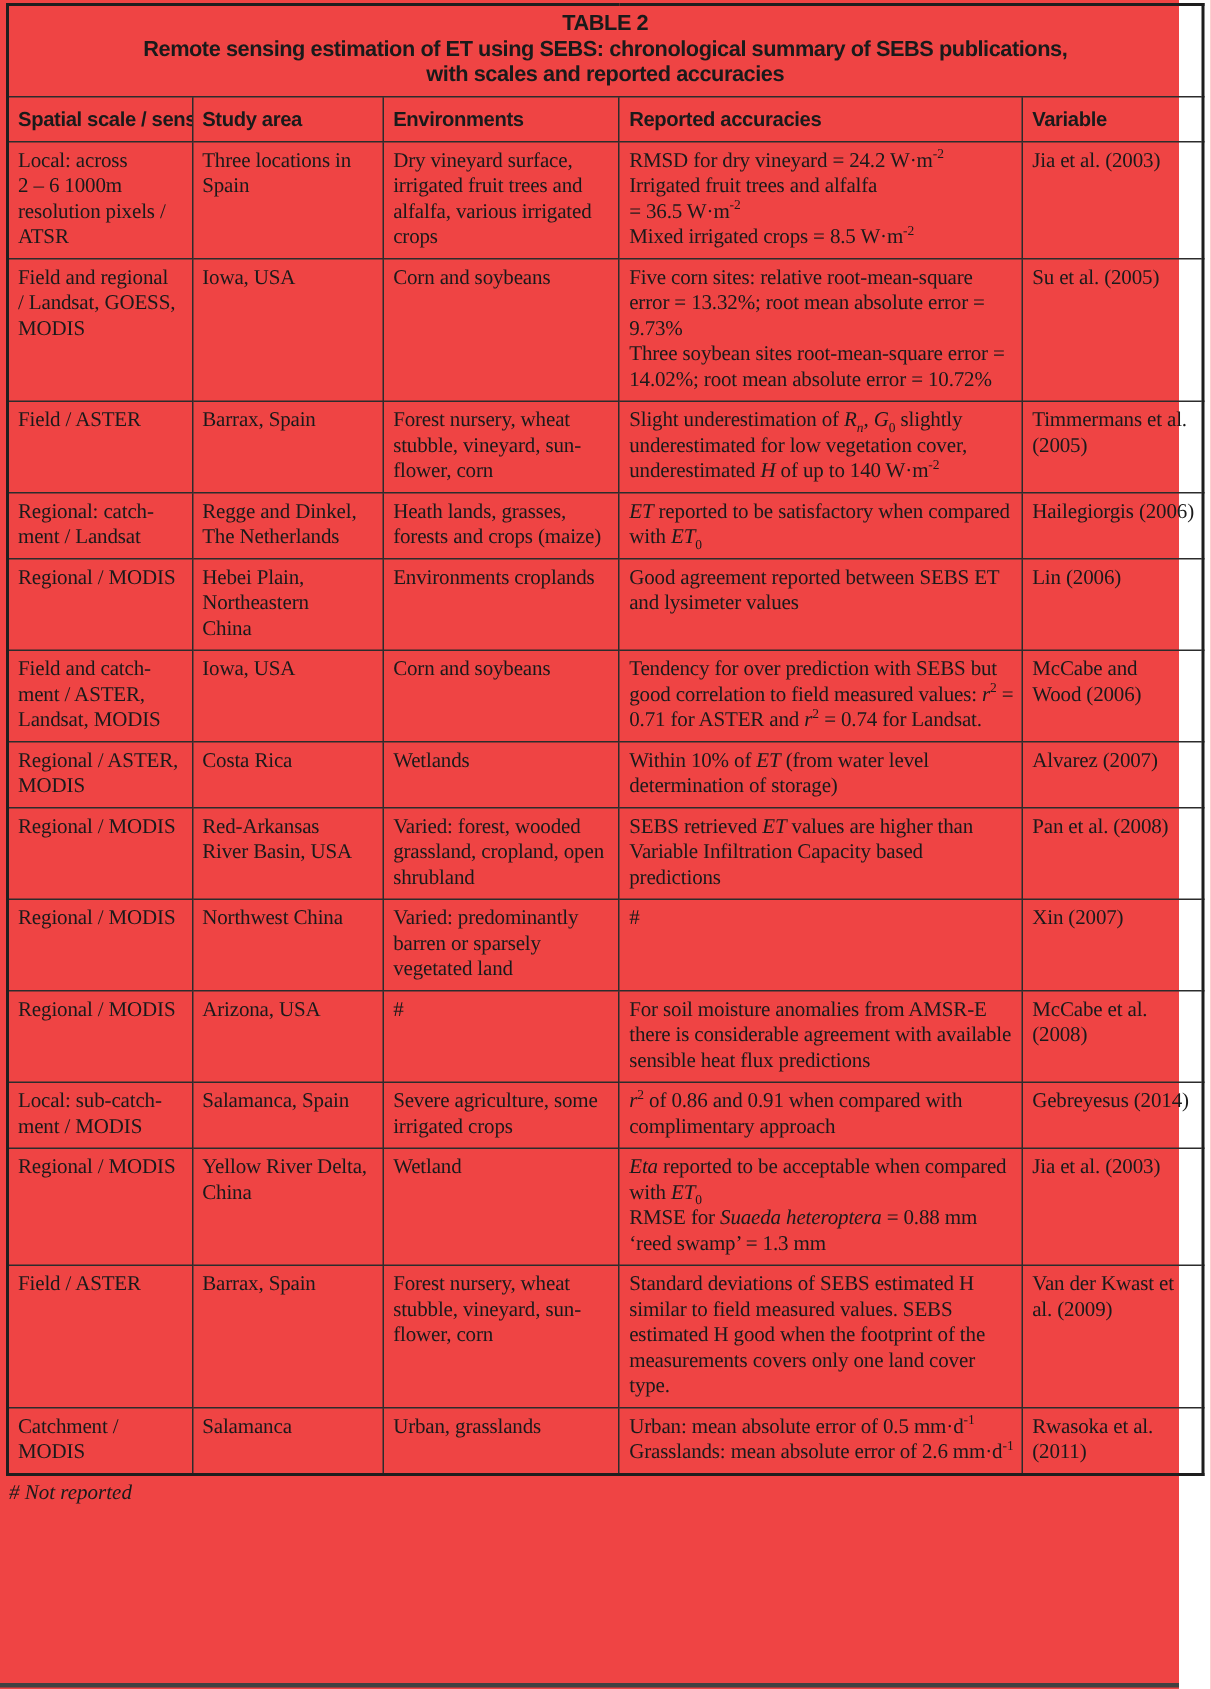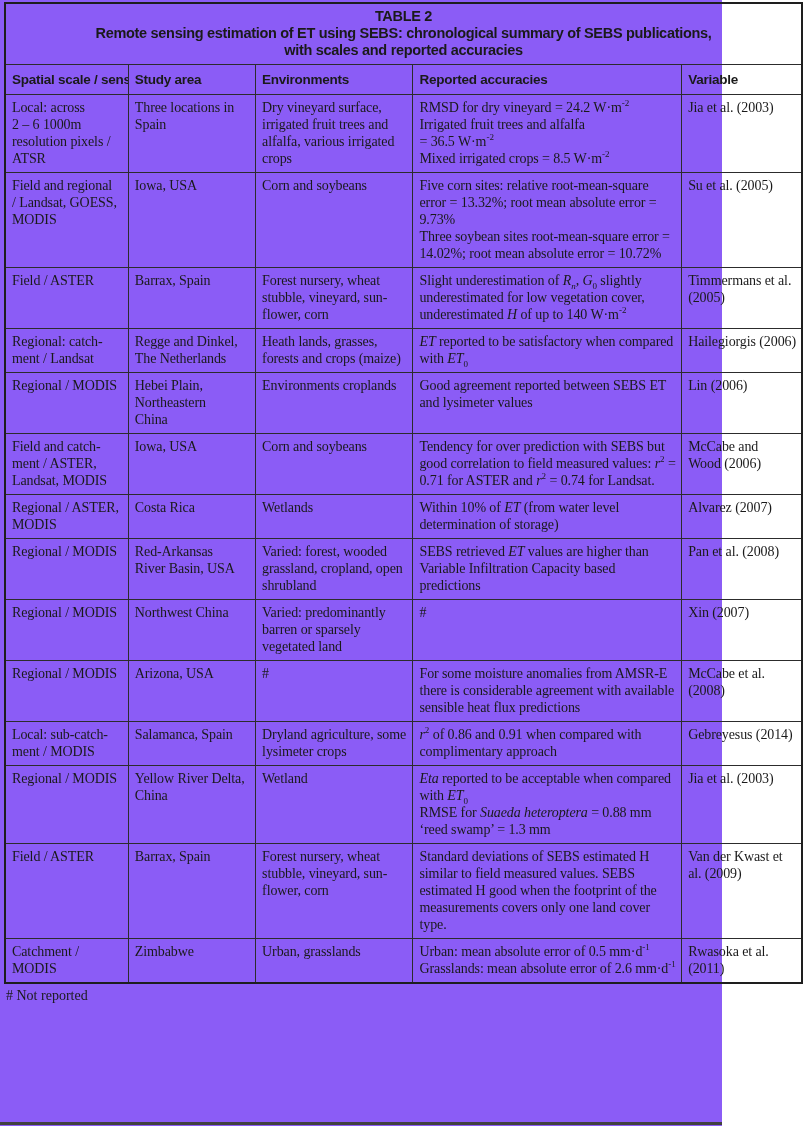--- a/index.html
+++ b/index.html
@@ -1,18 +1,18 @@
 <!DOCTYPE html>
 <html><head>
 <meta charset="utf-8">
 <style>
   html,body{margin:0;padding:0;background:#ffffff;}
   .page{
-    width:722px;min-height:1126px;box-sizing:border-box;position:relative;
-    background:#8b5cf6;color:#1a1a1a;
+    width:786px;min-height:1126px;box-sizing:border-box;position:relative;
+    background:#ef4444;color:#1a1a1a;
     font-family:"Liberation Serif", serif;
     padding:2px 3px 0 4px;
   }
   table.sebs-table{
     border-collapse:collapse;width:799px;table-layout:fixed;
     border:2px solid #1e1e1e;
   }
   .sebs-table td,.sebs-table th{
     border:1px solid #2c2c2c;
     vertical-align:top;text-align:left;
@@ -29,21 +29,21 @@
   }
   tr.header-row th{
     font-family:"Liberation Sans", sans-serif;
     font-weight:bold;font-size:13.5px;letter-spacing:-0.25px;
     padding-top:6px;padding-bottom:6px;
     white-space:nowrap;
   }
   .sebs-table sup{font-size:9px;vertical-align:super;letter-spacing:0;line-height:0;}
   .sebs-table sub{font-size:9px;vertical-align:sub;letter-spacing:0;line-height:0;}
   .footnote{
-    font-size:14px;line-height:16px;
+    font-style:italic;font-size:14px;line-height:16px;
     margin:4px 0 0 2px;
   }
   .bottom-rule{
     position:absolute;left:0;right:0;bottom:1px;height:3px;background:#414141;
   }
 </style>
 </head>
 <body>
 
 <div class="page">
@@ -132,47 +132,47 @@
           <td>Regional / MODIS</td>
           <td>Northwest China</td>
           <td>Varied: predominantly barren or sparsely vegetated land</td>
           <td>#</td>
           <td>Xin (2007)</td>
         </tr>
         <tr>
           <td>Regional / MODIS</td>
           <td>Arizona, USA</td>
           <td>#</td>
-          <td>For some moisture anomalies from AMSR-E there is considerable agreement with available sensible heat flux predictions</td>
+          <td>For soil moisture anomalies from AMSR-E there is considerable agreement with available sensible heat flux predictions</td>
           <td>McCabe et al.<br>(2008)</td>
         </tr>
         <tr>
           <td>Local: sub-catch-<br>ment / MODIS</td>
           <td>Salamanca, Spain</td>
-          <td>Dryland agriculture, some lysimeter crops</td>
+          <td>Severe agriculture, some irrigated crops</td>
           <td><i>r</i><sup>2</sup> of 0.86 and 0.91 when compared with complimentary approach</td>
           <td>Gebreyesus (2014)</td>
         </tr>
         <tr>
           <td>Regional / MODIS</td>
           <td>Yellow River Delta,<br>China</td>
           <td>Wetland</td>
           <td><i>Eta</i> reported to be acceptable when compared with <i>ET</i><sub>0</sub><br>RMSE for <i>Suaeda heteroptera</i> = 0.88 mm<br>‘reed swamp’ = 1.3 mm</td>
           <td>Jia et al. (2003)</td>
         </tr>
         <tr>
           <td>Field / ASTER</td>
           <td>Barrax, Spain</td>
           <td>Forest nursery, wheat<br>stubble, vineyard, sun-<br>flower, corn</td>
           <td>Standard deviations of SEBS estimated H similar to field measured values. SEBS estimated H good when the footprint of the measurements covers only one land cover type.</td>
           <td>Van der Kwast et<br>al. (2009)</td>
         </tr>
         <tr>
           <td>Catchment /<br>MODIS</td>
-          <td>Zimbabwe</td>
+          <td>Salamanca</td>
           <td>Urban, grasslands</td>
           <td>Urban: mean absolute error of 0.5 mm·d<sup>-1</sup><br>Grasslands: mean absolute error of 2.6 mm·d<sup>-1</sup></td>
           <td>Rwasoka et al.<br>(2011)</td>
         </tr>
       </tbody>
   </table>
   <div class="footnote"># Not reported</div>
   <div class="bottom-rule"></div>
 </div>
 

